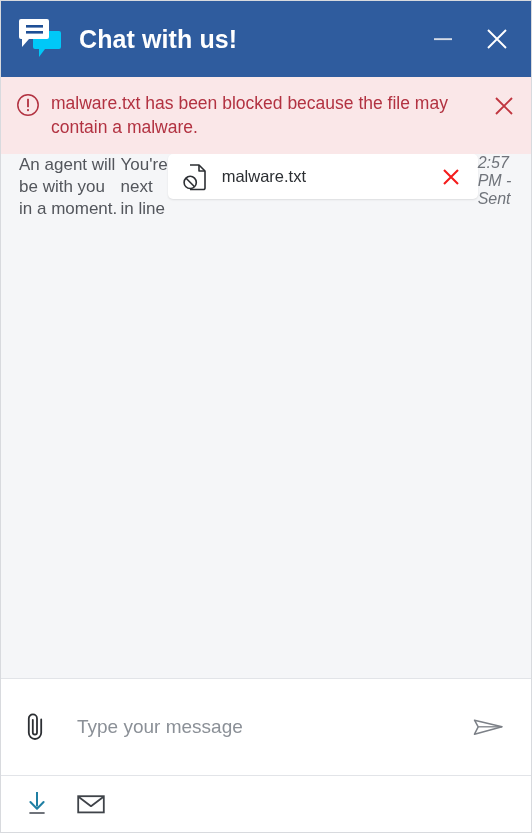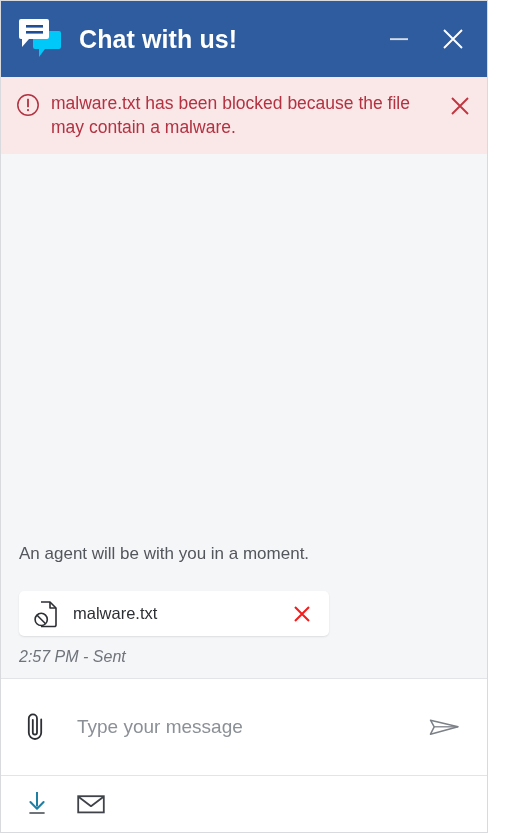--- a/index.html
+++ b/index.html
@@ -7,21 +7,21 @@
     padding: 0;
     background: #ffffff;
   }
   body {
     font-family: "Liberation Sans", sans-serif;
     -webkit-font-smoothing: antialiased;
   }
 
   #chat-widget {
     position: relative;
-    width: 488px;
+    width: 532px;
     height: 833px;
     box-sizing: border-box;
     background: #ffffff;
     border: 1px solid #d8dade;
     display: flex;
     flex-direction: column;
     overflow: hidden;
   }
 
   
@@ -104,21 +104,21 @@
     margin-top: 1px;
   }
   .alert-close svg { display: block; }
 
   
   .messages {
     flex: 1 1 auto;
     background: #f5f6f8;
     border-bottom: 1px solid #e2e4e8;
     display: flex;
-    flex-direction: column;
+    flex-direction: row;
     justify-content: flex-end;
     padding: 0 14px 12px 18px;
     box-sizing: border-box;
     overflow: hidden;
   }
   .sys-msg {
     color: #53565c;
     font-size: 17px;
     line-height: 1.3;
     margin-bottom: 26px;
@@ -283,20 +283,21 @@
     <div class="alert-text">malware.txt has been blocked because the file may contain a malware.</div>
     <div class="alert-close">
       <svg width="22" height="22" viewBox="0 0 22 22" xmlns="http://www.w3.org/2000/svg">
         <path d="M3 3 L19 19 M19 3 L3 19" stroke="#c0353f" stroke-width="1.9" fill="none"></path>
       </svg>
     </div>
   </div>
 
   <div class="messages">
     <div class="sys-msg">An agent will be with you in a moment.</div>
+    <div class="sys-msg tight">You're next in line</div>
 
     <div class="file-row">
       <div class="file-card">
         <div class="file-icon">
           <svg width="26" height="28" viewBox="0 0 26 28" xmlns="http://www.w3.org/2000/svg">
             <path d="M8 2 h9 l6 6 v17 a1.5 1.5 0 0 1 -1.5 1.5 h-13.5" fill="none" stroke="#2c2f33" stroke-width="1.6" stroke-linejoin="round"></path>
             <path d="M17 2 v6 h6" fill="none" stroke="#2c2f33" stroke-width="1.6" stroke-linejoin="round"></path>
             <circle cx="8.2" cy="19.4" r="6.1" fill="#ffffff" stroke="#2c2f33" stroke-width="1.6"></circle>
             <path d="M4.1 15.3 L12.3 23.5" stroke="#2c2f33" stroke-width="1.6"></path>
           </svg>

